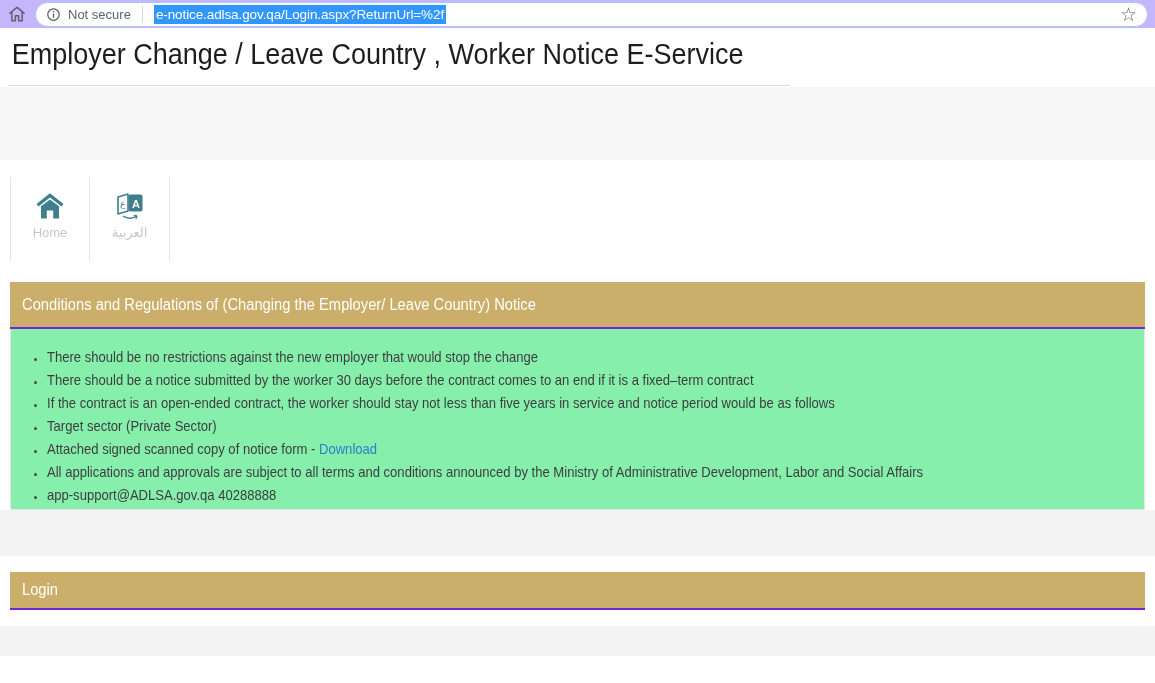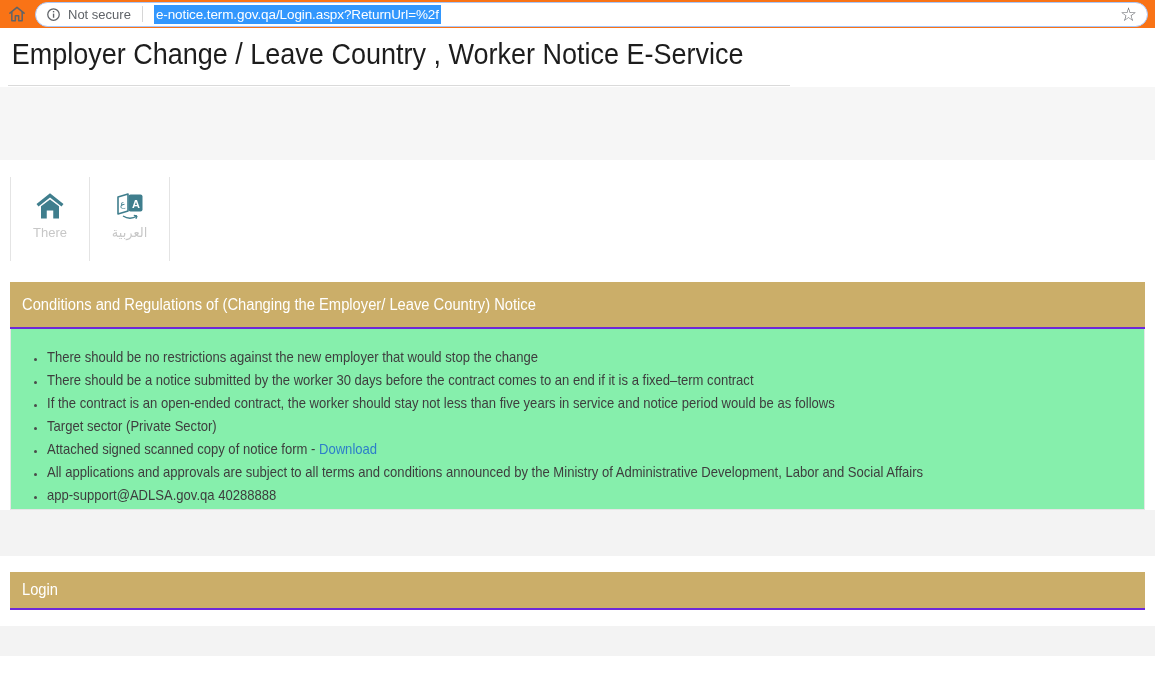--- a/index.html
+++ b/index.html
@@ -6,21 +6,21 @@
   html, body { background: #fff; }
   body { font-family: "Liberation Sans", "DejaVu Sans", sans-serif; }
   .viewport {
     position: relative; width: 1155px; height: 683px;
     overflow: hidden; background: #fff;
   }
 
   
   .browser-bar {
     height: 28px; display: flex; align-items: center;
-    padding: 0 7px; background: #f97316;
+    padding: 0 7px; background: #c4b5fd;
   }
   .chrome-home { width: 20px; height: 20px; margin-right: 8px; cursor: pointer; flex: 0 0 auto; }
   .url-bar {
     flex: 1; height: 25px; border: 1.5px solid #a9c7f9; border-radius: 13px;
     display: flex; align-items: center; padding: 0 10px; background: #fff;
   }
   .info-icon { width: 15px; height: 15px; flex: 0 0 auto; }
   .security-label { color: #5f6368; font-size: 13px; margin: 0 11px 0 7px; white-space: nowrap; }
   .url-divider { width: 1px; height: 16px; background: #d6d6d6; margin-right: 11px; }
   .url-selected {
@@ -92,39 +92,39 @@
       <path d="M5.8 9.6 V20 H10 V14.2 H14 V20 H18.2 V9.6" fill="none" stroke="#5f6368" stroke-width="1.8" stroke-linejoin="round"></path>
     </svg>
     <div class="url-bar">
       <svg class="info-icon" viewBox="0 0 24 24">
         <circle cx="12" cy="12" r="9.2" fill="none" stroke="#5f6368" stroke-width="2"></circle>
         <rect x="11" y="10.6" width="2.2" height="6.6" fill="#5f6368"></rect>
         <rect x="11" y="6.4" width="2.2" height="2.2" fill="#5f6368"></rect>
       </svg>
       <span class="security-label">Not secure</span>
       <span class="url-divider"></span>
-      <span class="url-selected">e-notice.term.gov.qa/Login.aspx?ReturnUrl=%2f</span>
+      <span class="url-selected">e-notice.adlsa.gov.qa/Login.aspx?ReturnUrl=%2f</span>
       <span class="url-spacer"></span>
       <span class="star-icon">☆</span>
     </div>
   </div>
 
   <h1 class="page-title">Employer Change / Leave Country , Worker Notice E-Service</h1>
   <hr class="title-rule">
   <div class="gray-band"></div>
 
   <div class="tiles">
     <div class="tile">
       <span class="tile-icon">
         <svg width="30" height="28" viewBox="0 0 24 22">
           <path d="M12 0.8 L1.2 9.4 L2.8 11.3 L12 4.2 L21.2 11.3 L22.8 9.4 Z" fill="#3f7e8d"></path>
           <path d="M4.8 11.2 V21 H9.4 V14.6 H14.6 V21 H19.2 V11.2 L12 5.7 Z" fill="#3f7e8d"></path>
         </svg>
       </span>
-      <span class="tile-label">There</span>
+      <span class="tile-label">Home</span>
     </div>
     <div class="tile">
       <span class="tile-icon">
         <svg width="32" height="30" viewBox="0 0 32 30">
           <path d="M14 3 L4 6 V23 L14 20 Z" fill="#fff" stroke="#3f7e8d" stroke-width="1.6" stroke-linejoin="round"></path>
           <text x="6" y="16" font-size="9" fill="#3f7e8d" font-family="'DejaVu Sans', sans-serif">ع</text>
           <rect x="14.5" y="3.5" width="14" height="17" rx="2" fill="#3f7e8d"></rect>
           <text x="18" y="16.5" font-size="11" font-weight="bold" fill="#ffffff" font-family="'Liberation Sans', sans-serif">A</text>
           <path d="M9 25 Q16 29.5 23 25" fill="none" stroke="#3f7e8d" stroke-width="1.4"></path>
           <path d="M23 25 l-3.2 -0.6 M23 25 l-1.1 2.8" stroke="#3f7e8d" stroke-width="1.4" fill="none"></path>

